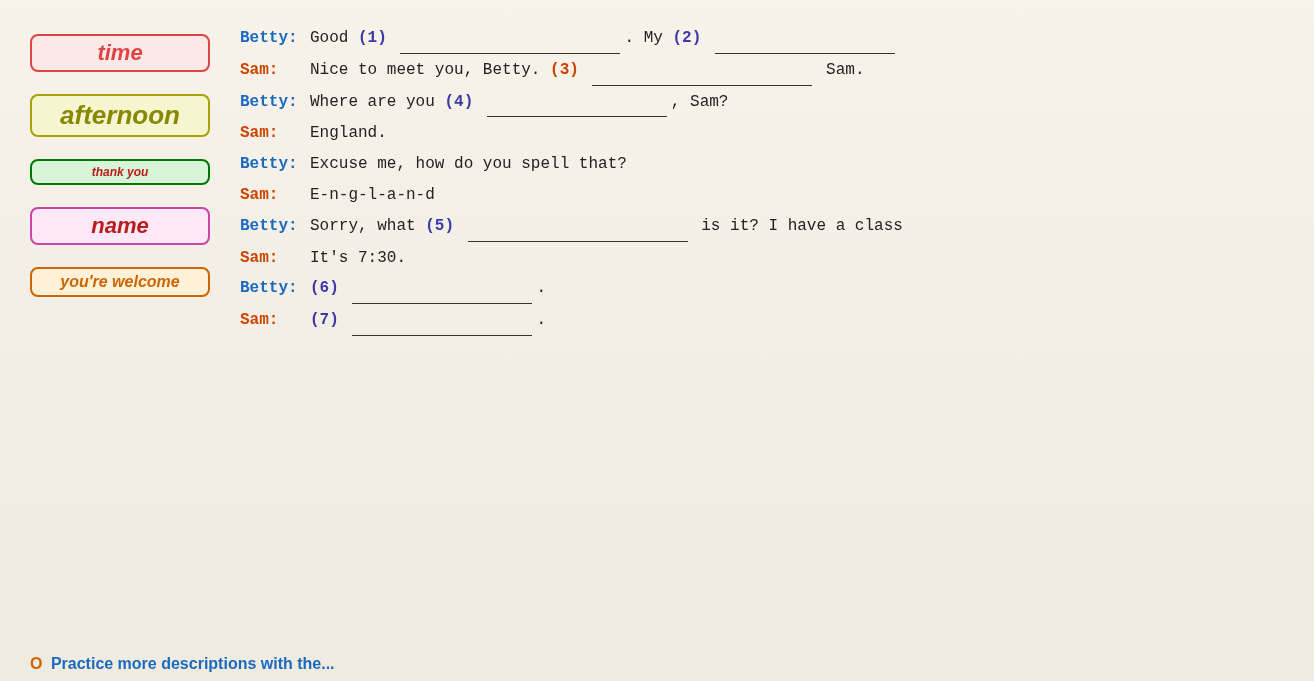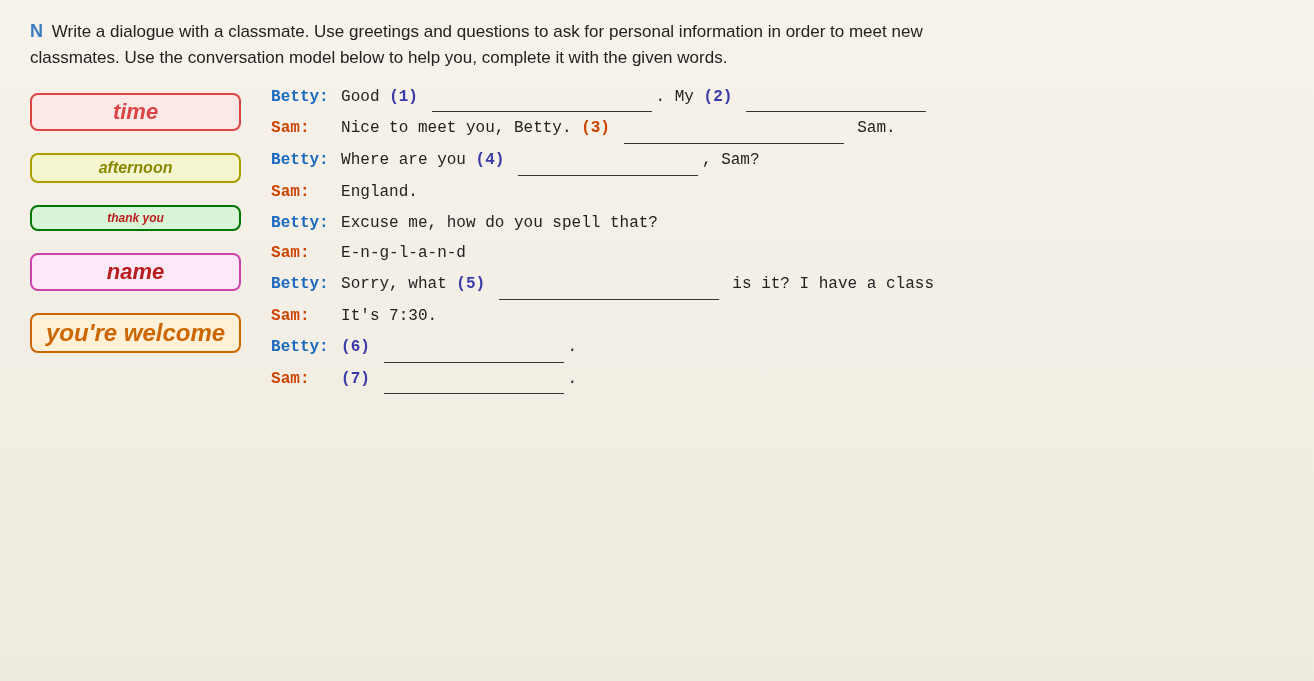--- a/index.html
+++ b/index.html
@@ -76,21 +76,21 @@
     .word-from {
       color: #c06000;
       background: #fde8d0;
       border: 2px solid #c06000;
     }
 
     .word-afternoon {
       color: #888800;
       background: #f5f5d0;
       border: 2px solid #aaa000;
-      font-size: 16px;
+      font-size: 26px;
     }
 
     .word-thankyou {
       color: #b91c1c;
       background: #d8f5d8;
       border: 2px solid #007700;
       font-size: 12px;
     }
 
     .word-name {
@@ -103,21 +103,21 @@
     .word-im {
       color: #2244cc;
       background: #e0e8ff;
       border: 2px solid #2244cc;
     }
 
     .word-yourewelcome {
       color: #cc6600;
       background: #fff0d8;
       border: 2px solid #cc6600;
-      font-size: 24px;
+      font-size: 16px;
     }
 
     
     .dialogue {
       flex: 1;
       font-size: 16px;
       line-height: 1.8;
       color: #222;
       font-family: Liberation Mono, monospace;
     }
@@ -187,24 +187,20 @@
       color: #cc6600;
       font-weight: bold;
       margin-right: 4px;
     }
   </style>
 </head>
 <body>
 
 <div class="page">
 
-  <div class="instruction">
-    <span class="letter-n bold">N</span>
-    <span>Write a dialogue with a classmate. Use greetings and questions to ask for personal information in order to meet new classmates. Use the conversation model below to help you, complete it with the given words.</span>
-  </div>
 
   <div class="content-area">
 
     <div class="word-bank">
       <div class="word-item word-time">time</div>
       <div class="word-item word-afternoon">afternoon</div>
       <div class="word-item word-thankyou">thank you</div>
       <div class="word-item word-name">name</div>
       <div class="word-item word-yourewelcome">you're welcome</div>
     </div>
@@ -278,14 +274,18 @@
         <span class="speaker speaker-sam">Sam:</span>
         <span class="line-content">
           <span class="num-badge num-7">(7)</span>
           <span class="blank-line blank-medium">&nbsp;</span>.
         </span>
       </div>
 
     </div>
   </div>
 
+  <div class="practice-line">
+    <span class="practice-letter">O</span>
+    <span>Practice more descriptions with the...</span>
+  </div>
 
 </div>
 
 </body></html>

